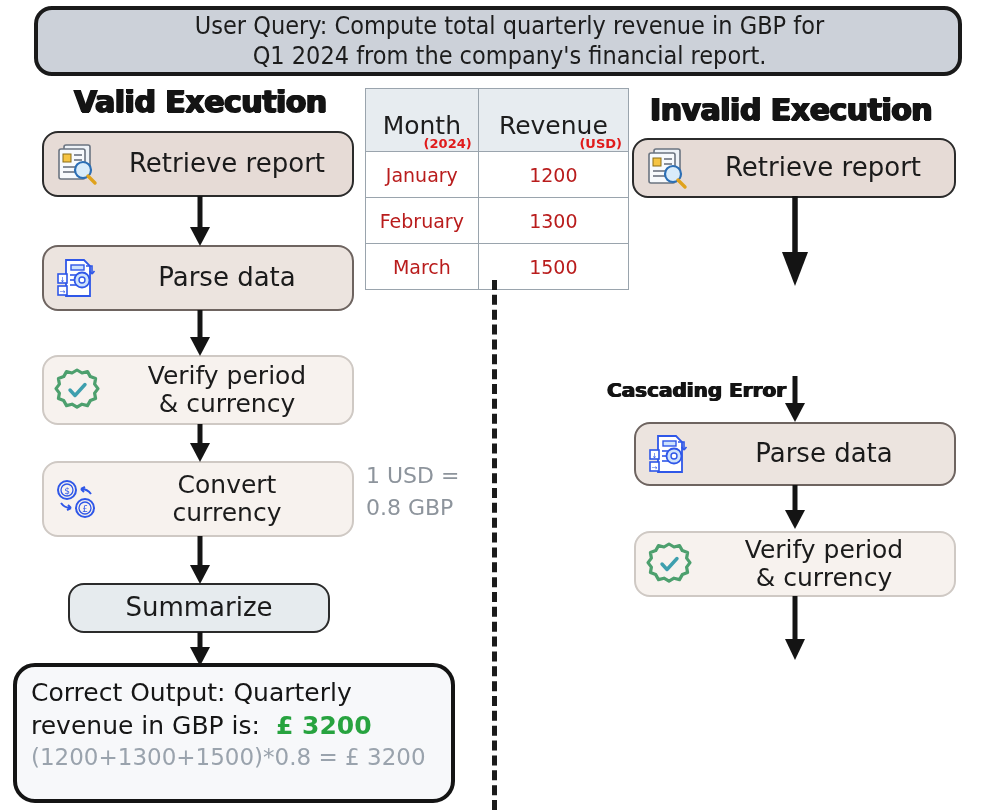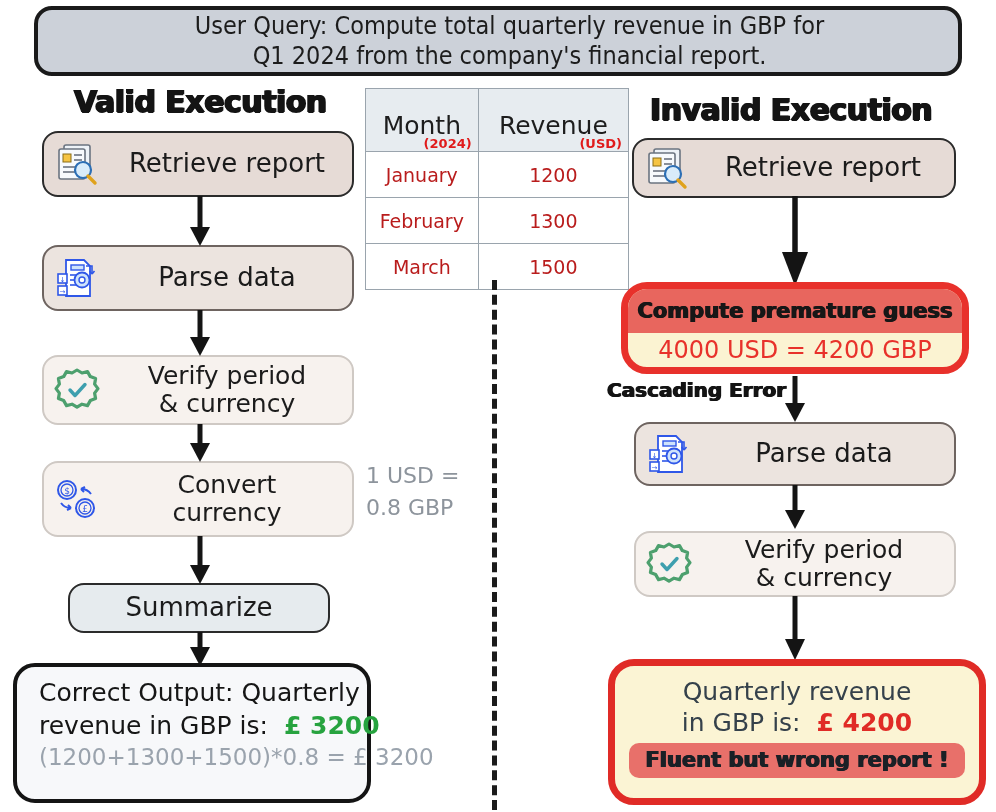--- a/index.html
+++ b/index.html
@@ -139,23 +139,23 @@
   }
   #premature-box .pb-body{
     height:34px;display:flex;align-items:center;justify-content:center;
   }
   #premature-box .pb-body span{
     font-family:"DejaVu Sans", sans-serif;font-size:24px;color:#e8312b;
   }
 
   
   #correct-box{
-    position:absolute;left:13px;top:663px;width:358px;height:140px;
+    position:absolute;left:13px;top:663px;width:442px;height:140px;
     background:#f7f8fa;border:4.5px solid #141414;border-radius:22px;
-    box-sizing:border-box;padding:10px 14px 0 22px;
+    box-sizing:border-box;padding:10px 14px 0 14px;
   }
   #correct-box .line{
     font-family:"DejaVu Sans", sans-serif;font-size:25px;color:#161616;
     line-height:1.3;white-space:nowrap;
   }
   #correct-box .gbp-ok{
     font-weight:bold;color:#27a33f;font-size:25px;
   }
   #correct-box .calc{
     font-family:"DejaVu Sans", sans-serif;font-size:23px;color:#9aa3ad;
@@ -354,28 +354,20 @@
       </svg>
     </span>
     <span class="nlabel t26">Retrieve report</span>
   </div>
 
   <svg class="arrow" style="left:770px;top:196px;" width="50" height="92">
     <line x1="25" y1="0" x2="25" y2="72" stroke="#141414" stroke-width="5.5"></line>
     <polygon points="25,90 12,56 38,56" fill="#141414"></polygon>
   </svg>
 
-  <div id="premature-box">
-    <div class="pb-head">
-      <span>Compute premature guess</span>
-    </div>
-    <div class="pb-body">
-      <span>4000 USD = 4200 GBP</span>
-    </div>
-  </div>
 
   <div id="cascade-label">Cascading Error</div>
 
   <svg class="arrow" style="left:772px;top:376px;" width="46" height="48">
     <line x1="23" y1="0" x2="23" y2="32" stroke="#141414" stroke-width="5"></line>
     <polygon points="23,46 13,27 33,27" fill="#141414"></polygon>
   </svg>
 
   <div class="node n-parse" id="node-parse-r">
     <span class="nicon">
@@ -414,24 +406,14 @@
       <span>Verify period</span><br>
       <span>&amp; currency</span>
     </span>
   </div>
 
   <svg class="arrow" style="left:772px;top:596px;" width="46" height="66">
     <line x1="23" y1="0" x2="23" y2="48" stroke="#141414" stroke-width="5"></line>
     <polygon points="23,64 13,43 33,43" fill="#141414"></polygon>
   </svg>
 
-  <div id="wrong-box">
-    <div class="line">Quarterly revenue</div>
-    <div class="line">
-      <span>in GBP is:</span>
-      &nbsp;<span class="gbp-bad">£ 4200</span>
-    </div>
-    <div class="banner">
-      <span>Fluent but wrong report !</span>
-    </div>
-  </div>
 
 </div>
 
 </body></html>

